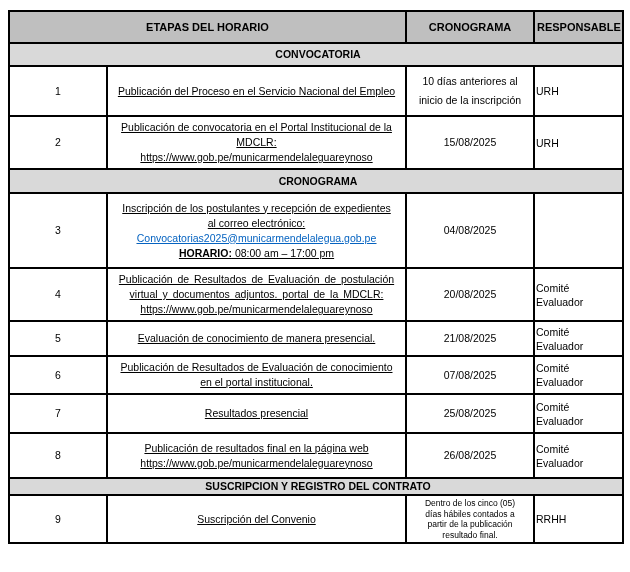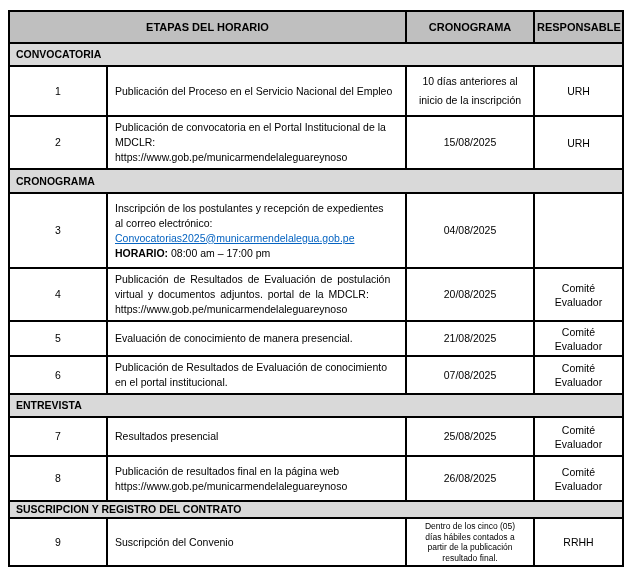--- a/index.html
+++ b/index.html
@@ -34,48 +34,48 @@
     background: var(--header-bg, #bfbfbf);
     font-weight: bold;
     font-size: 11px;
     text-align: center;
     padding: 2px;
   }
   .section-row td {
     background: var(--section-bg, #d9d9d9);
     font-weight: bold;
     font-size: 10.5px;
-    text-align: left;
+    text-align: center;
     padding: 1px 2px 2px 6px;
   }
   .data-row td {
     font-size: 10.5px;
     line-height: 15px;
   }
   td.num-cell {
     text-align: center;
   }
   td.desc-cell {
-    text-align: left;
+    text-align: center;
     padding: 3px 7px;
     white-space: pre-line;
+    text-decoration: underline;
   }
   td.desc-cell.wsp2 { word-spacing: 2px; }
   td.cron-cell {
     text-align: center;
     white-space: pre-line;
     line-height: 19px;
     padding: 2px 4px;
   }
   td.cron-cell.small-text {
     font-size: 8.5px;
     line-height: 10.5px;
   }
   td.resp-cell {
-    text-align: center;
     white-space: pre-line;
     line-height: 14px;
   }
   a.email-link {
     color: var(--link-color, #0563c1);
     text-decoration: underline;
     cursor: pointer;
   }
   .bold { font-weight: bold; margin-top: 28px; }
 </style>
@@ -151,23 +151,20 @@
 
     <tr class="data-row" style="height:38px">
       <td class="num-cell">6</td>
       <td class="desc-cell">Publicación de Resultados de Evaluación de conocimiento
 en el portal institucional.</td>
       <td class="cron-cell">07/08/2025</td>
       <td class="resp-cell">Comité
 Evaluador</td>
     </tr>
 
-    <tr class="section-row" style="height:23px">
-      <td colspan="4">ENTREVISTA</td>
-    </tr>
 
     <tr class="data-row" style="height:39px">
       <td class="num-cell">7</td>
       <td class="desc-cell">Resultados presencial</td>
       <td class="cron-cell">25/08/2025</td>
       <td class="resp-cell">Comité
 Evaluador</td>
     </tr>
 
     <tr class="data-row" style="height:45px">

